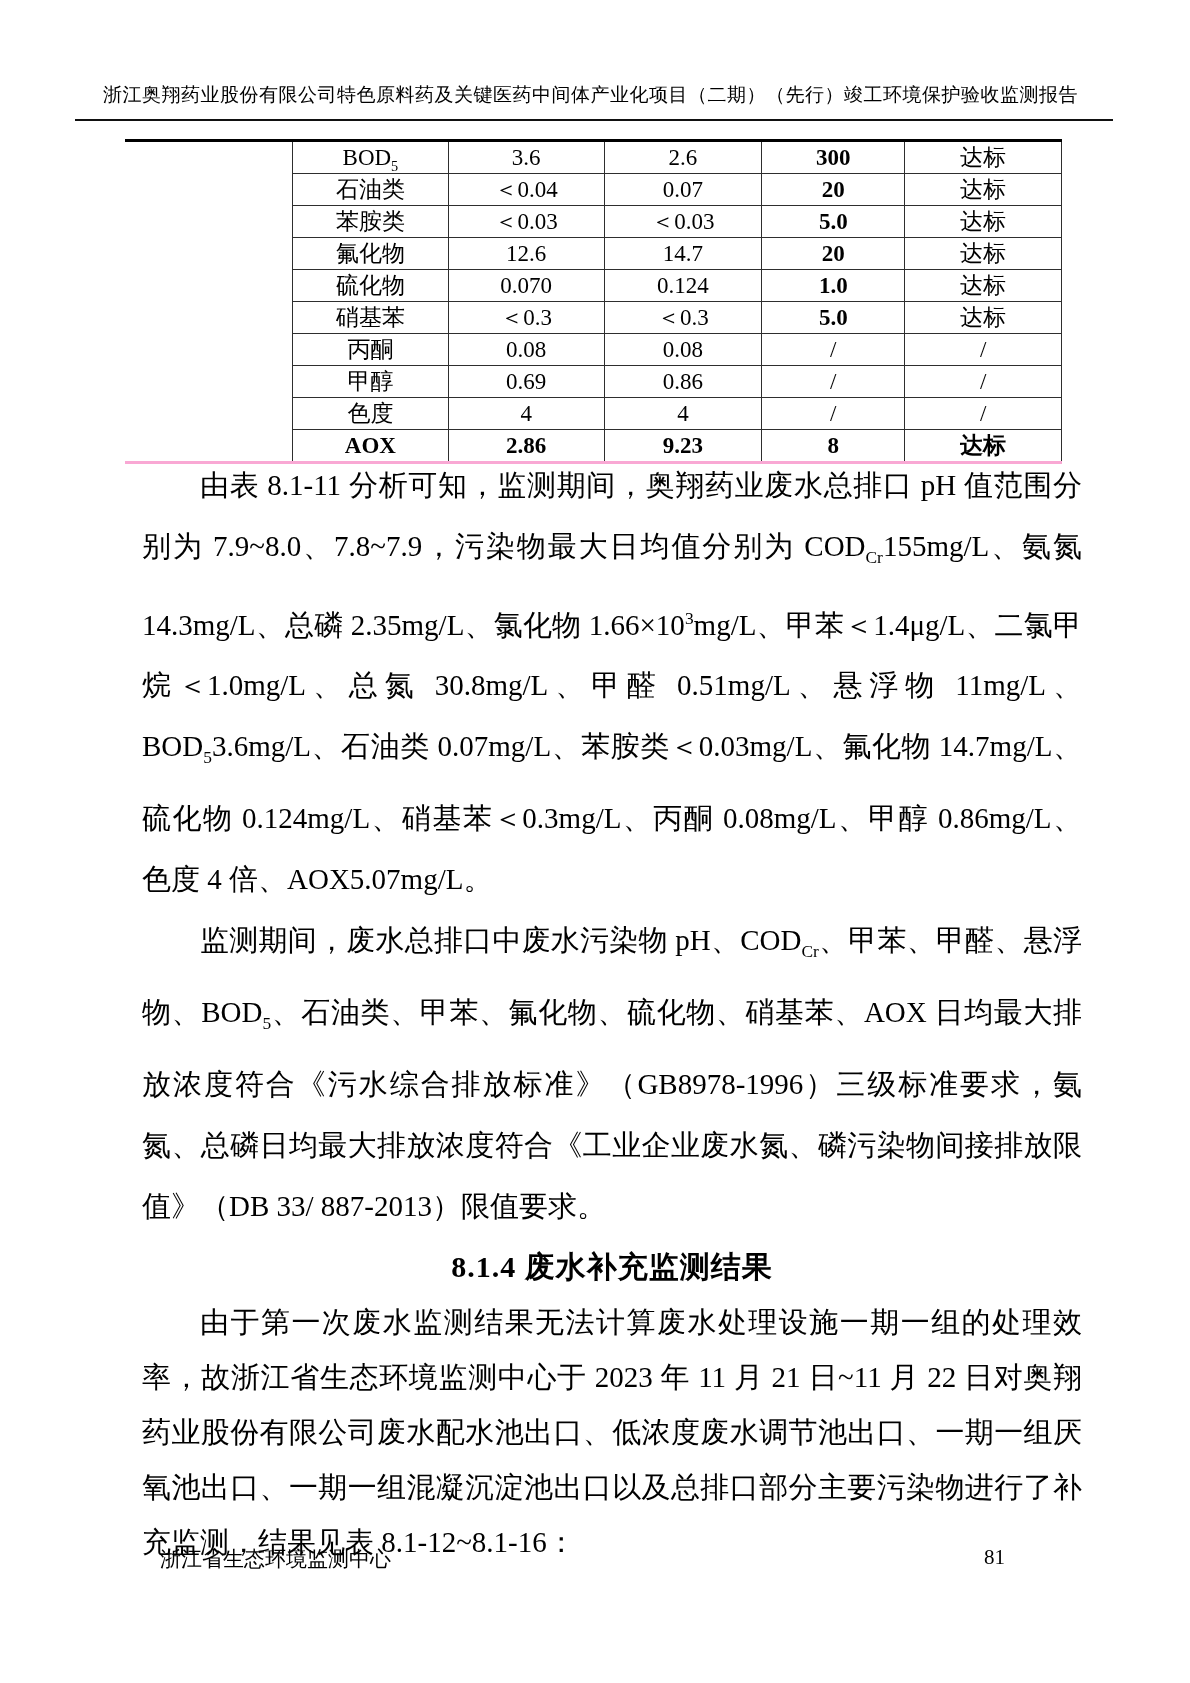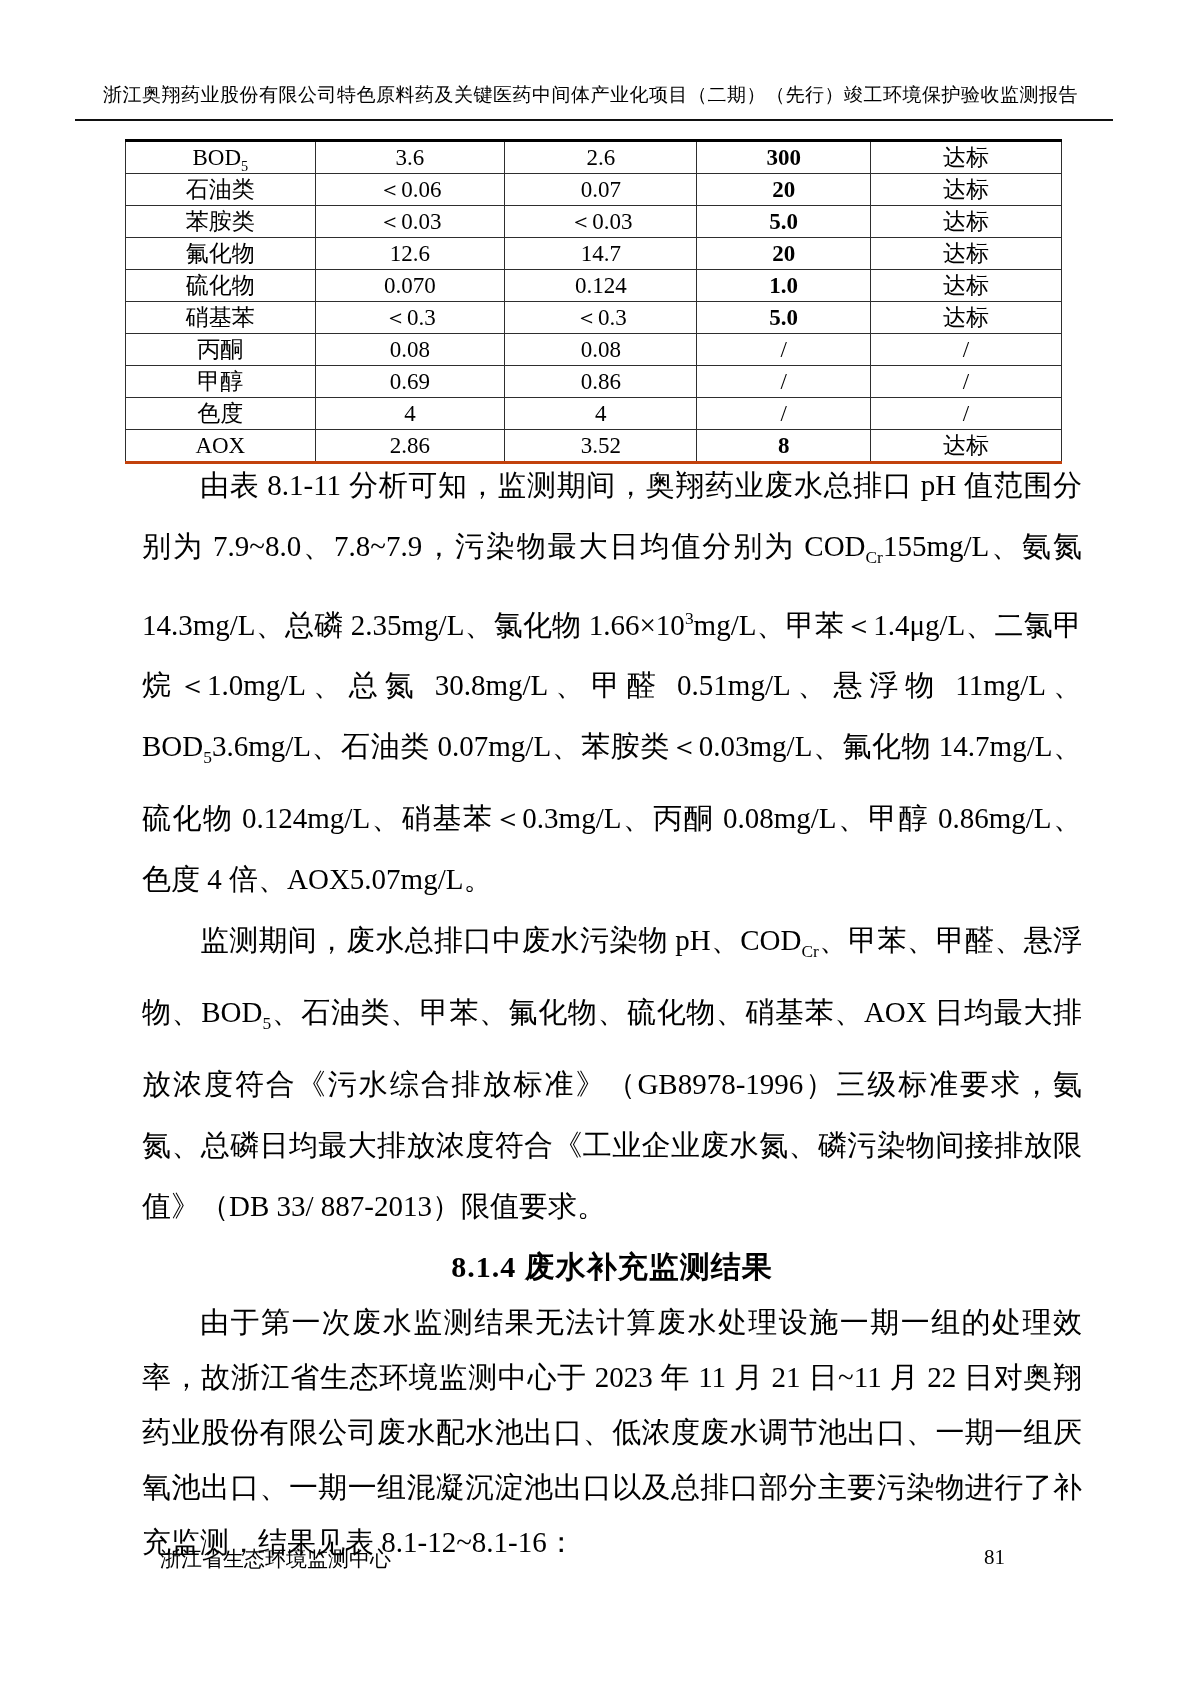--- a/index.html
+++ b/index.html
@@ -20,36 +20,35 @@
   .header-title{
     font-size:19px;
     padding-left:28px;
     letter-spacing:.5px;
     white-space:nowrap;
   }
   
   .table-wrap{
     position:absolute;top:139px;left:125px;width:937px;
     border-top:3px solid #000;
-    border-bottom:3px solid #c2410c;
+    border-bottom:3px solid #f9a8d4;
     display:flex;
-    flex-direction:column;
   }
   .t-empty{width:167px;flex:none;}
   .t-grid{flex:1;border-right:1px solid #2e2e2e;}
   .trow{display:grid;grid-template-columns:156fr 156fr 158fr 143fr 157fr;}
   .tcell{
     height:31px;line-height:31px;
     text-align:center;
     font-size:23px;
     border-left:1px solid #2e2e2e;
     border-bottom:1px solid #2e2e2e;
     overflow:hidden;white-space:nowrap;
   }
-  .trow:last-child .tcell{border-bottom:none;}
+  .trow:last-child .tcell{border-bottom:none;font-weight:bold;}
   .tcell.bold{font-weight:bold;}
   .tcell sub{font-size:.62em;}
   
   .body{position:absolute;left:142px;top:455px;width:940px;}
   .body p{margin:0;font-size:29px;text-align:justify;}
   .body p.indent{text-indent:58px;}
   .lh61{line-height:61px;}
   .lh55{line-height:55px;}
   .body sub{font-size:.6em;}
   .body sup{font-size:.6em;}
@@ -78,21 +77,21 @@
     <div class="t-grid">
         <div class="trow">
           <div class="tcell tname">BOD<sub>5</sub></div>
           <div class="tcell">3.6</div>
           <div class="tcell">2.6</div>
           <div class="tcell bold">300</div>
           <div class="tcell">达标</div>
         </div>
         <div class="trow">
           <div class="tcell tname">石油类</div>
-          <div class="tcell">＜0.06</div>
+          <div class="tcell">＜0.04</div>
           <div class="tcell">0.07</div>
           <div class="tcell bold">20</div>
           <div class="tcell">达标</div>
         </div>
         <div class="trow">
           <div class="tcell tname">苯胺类</div>
           <div class="tcell">＜0.03</div>
           <div class="tcell">＜0.03</div>
           <div class="tcell bold">5.0</div>
           <div class="tcell">达标</div>
@@ -135,21 +134,21 @@
         <div class="trow">
           <div class="tcell tname">色度</div>
           <div class="tcell">4</div>
           <div class="tcell">4</div>
           <div class="tcell">/</div>
           <div class="tcell">/</div>
         </div>
         <div class="trow">
           <div class="tcell tname">AOX</div>
           <div class="tcell">2.86</div>
-          <div class="tcell">3.52</div>
+          <div class="tcell">9.23</div>
           <div class="tcell bold">8</div>
           <div class="tcell">达标</div>
         </div>
       </div>
   </div>
 
   <div class="body">
     <p class="indent lh61">由表 8.1-11 分析可知，监测期间，奥翔药业废水总排口 pH 值范围分别为 7.9~8.0、7.8~7.9，污染物最大日均值分别为 COD<sub>Cr</sub>155mg/L、氨氮 14.3mg/L、总磷 2.35mg/L、氯化物 1.66×10<sup>3</sup>mg/L、甲苯＜1.4μg/L、二氯甲烷＜1.0mg/L、总氮 30.8mg/L、甲醛 0.51mg/L、悬浮物 11mg/L、BOD<sub>5</sub>3.6mg/L、石油类 0.07mg/L、苯胺类＜0.03mg/L、氟化物 14.7mg/L、硫化物 0.124mg/L、硝基苯＜0.3mg/L、丙酮 0.08mg/L、甲醇 0.86mg/L、色度 4 倍、AOX5.07mg/L。</p>
     <p class="indent lh61">监测期间，废水总排口中废水污染物 pH、COD<sub>Cr</sub>、甲苯、甲醛、悬浮物、BOD<sub>5</sub>、石油类、甲苯、氟化物、硫化物、硝基苯、AOX 日均最大排放浓度符合《污水综合排放标准》（GB8978-1996）三级标准要求，氨氮、总磷日均最大排放浓度符合《工业企业废水氮、磷污染物间接排放限值》（DB 33/ 887-2013）限值要求。</p>
     <h3 class="section-heading">8.1.4 废水补充监测结果</h3>

